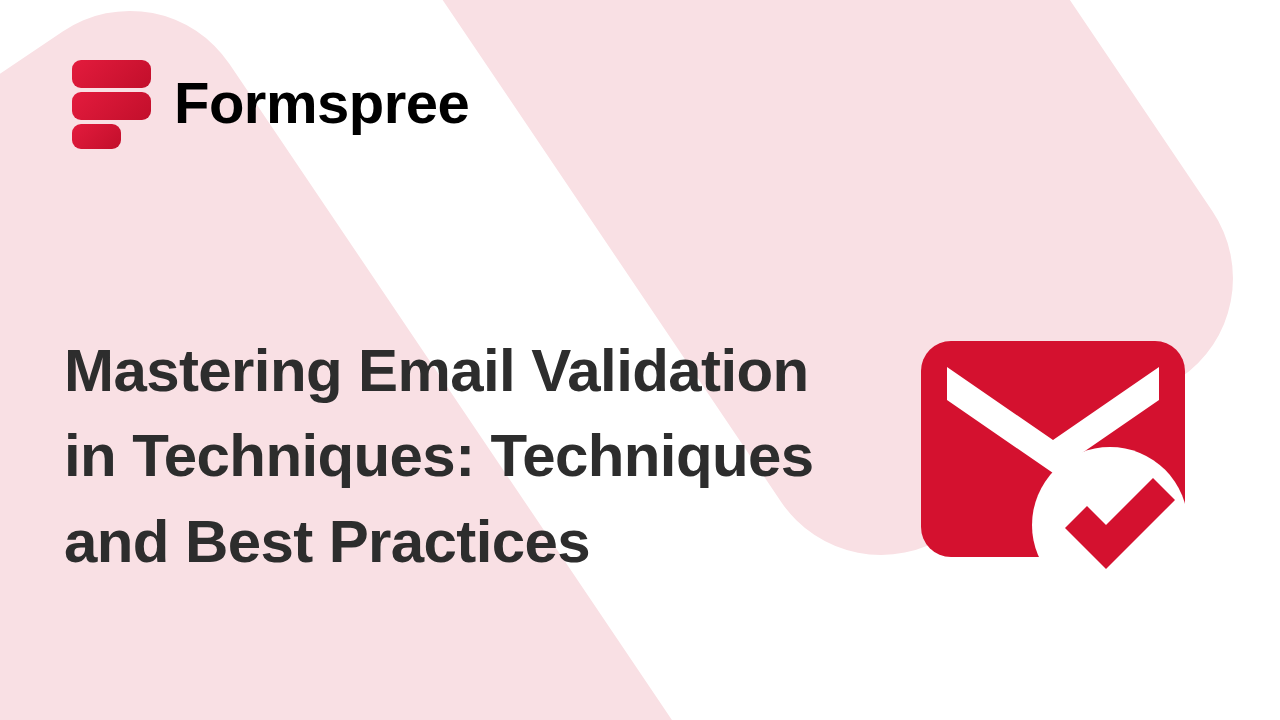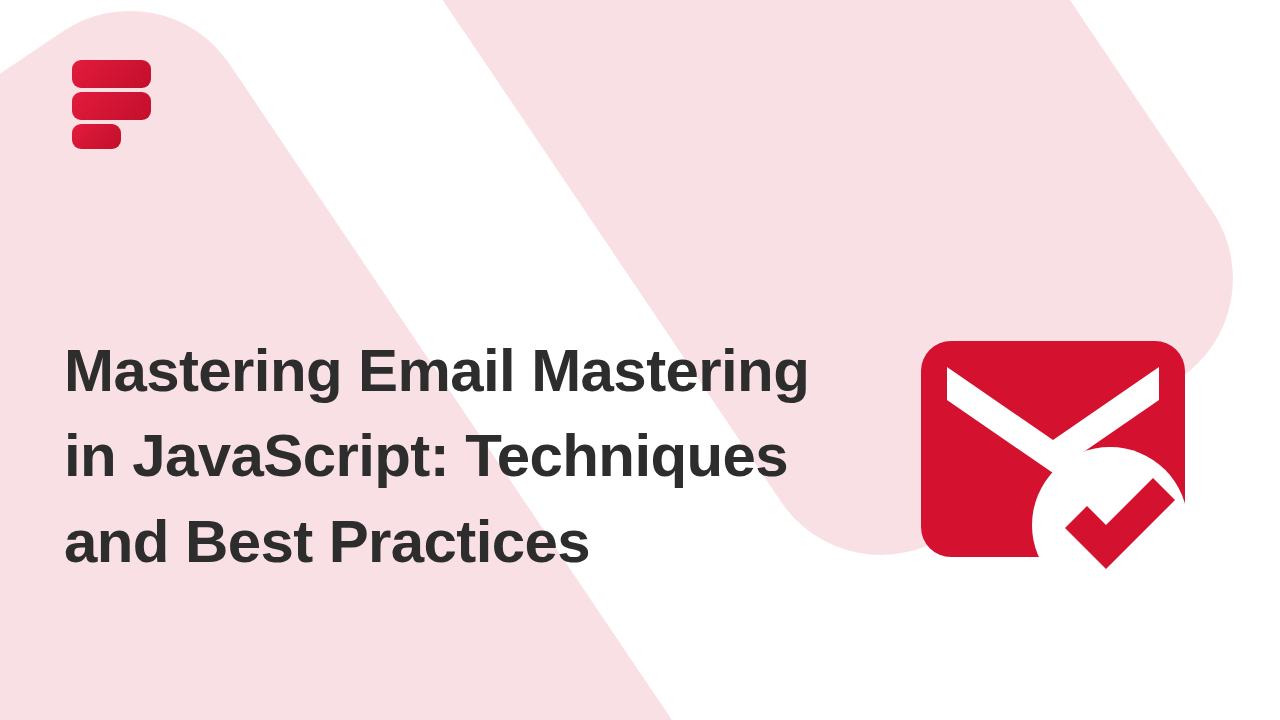--- a/index.html
+++ b/index.html
@@ -117,23 +117,24 @@
     <div class="band band-a"></div>
     <div class="band band-b"></div>
   </div>
 
   <div class="logo">
     <div class="logo-mark">
       <div class="logo-bar logo-bar-1"></div>
       <div class="logo-bar logo-bar-2"></div>
       <div class="logo-bar logo-bar-3"></div>
     </div>
+    <div class="logo-word">Formspree</div>
   </div>
 
-  <h1 class="headline">Mastering Email Mastering in JavaScript: Techniques and Best Practices</h1>
+  <h1 class="headline">Mastering Email Validation in Techniques: Techniques and Best Practices</h1>
 
   <div class="mail-icon">
     <svg viewBox="0 0 300 275" xmlns="http://www.w3.org/2000/svg" aria-hidden="true">
       <defs>
         <mask id="cutout-mask">
           <rect x="0" y="0" width="300" height="275" fill="#ffffff"></rect>
           <circle cx="205" cy="200" r="78" fill="#000000"></circle>
         </mask>
       </defs>
       <g mask="url(#cutout-mask)">

